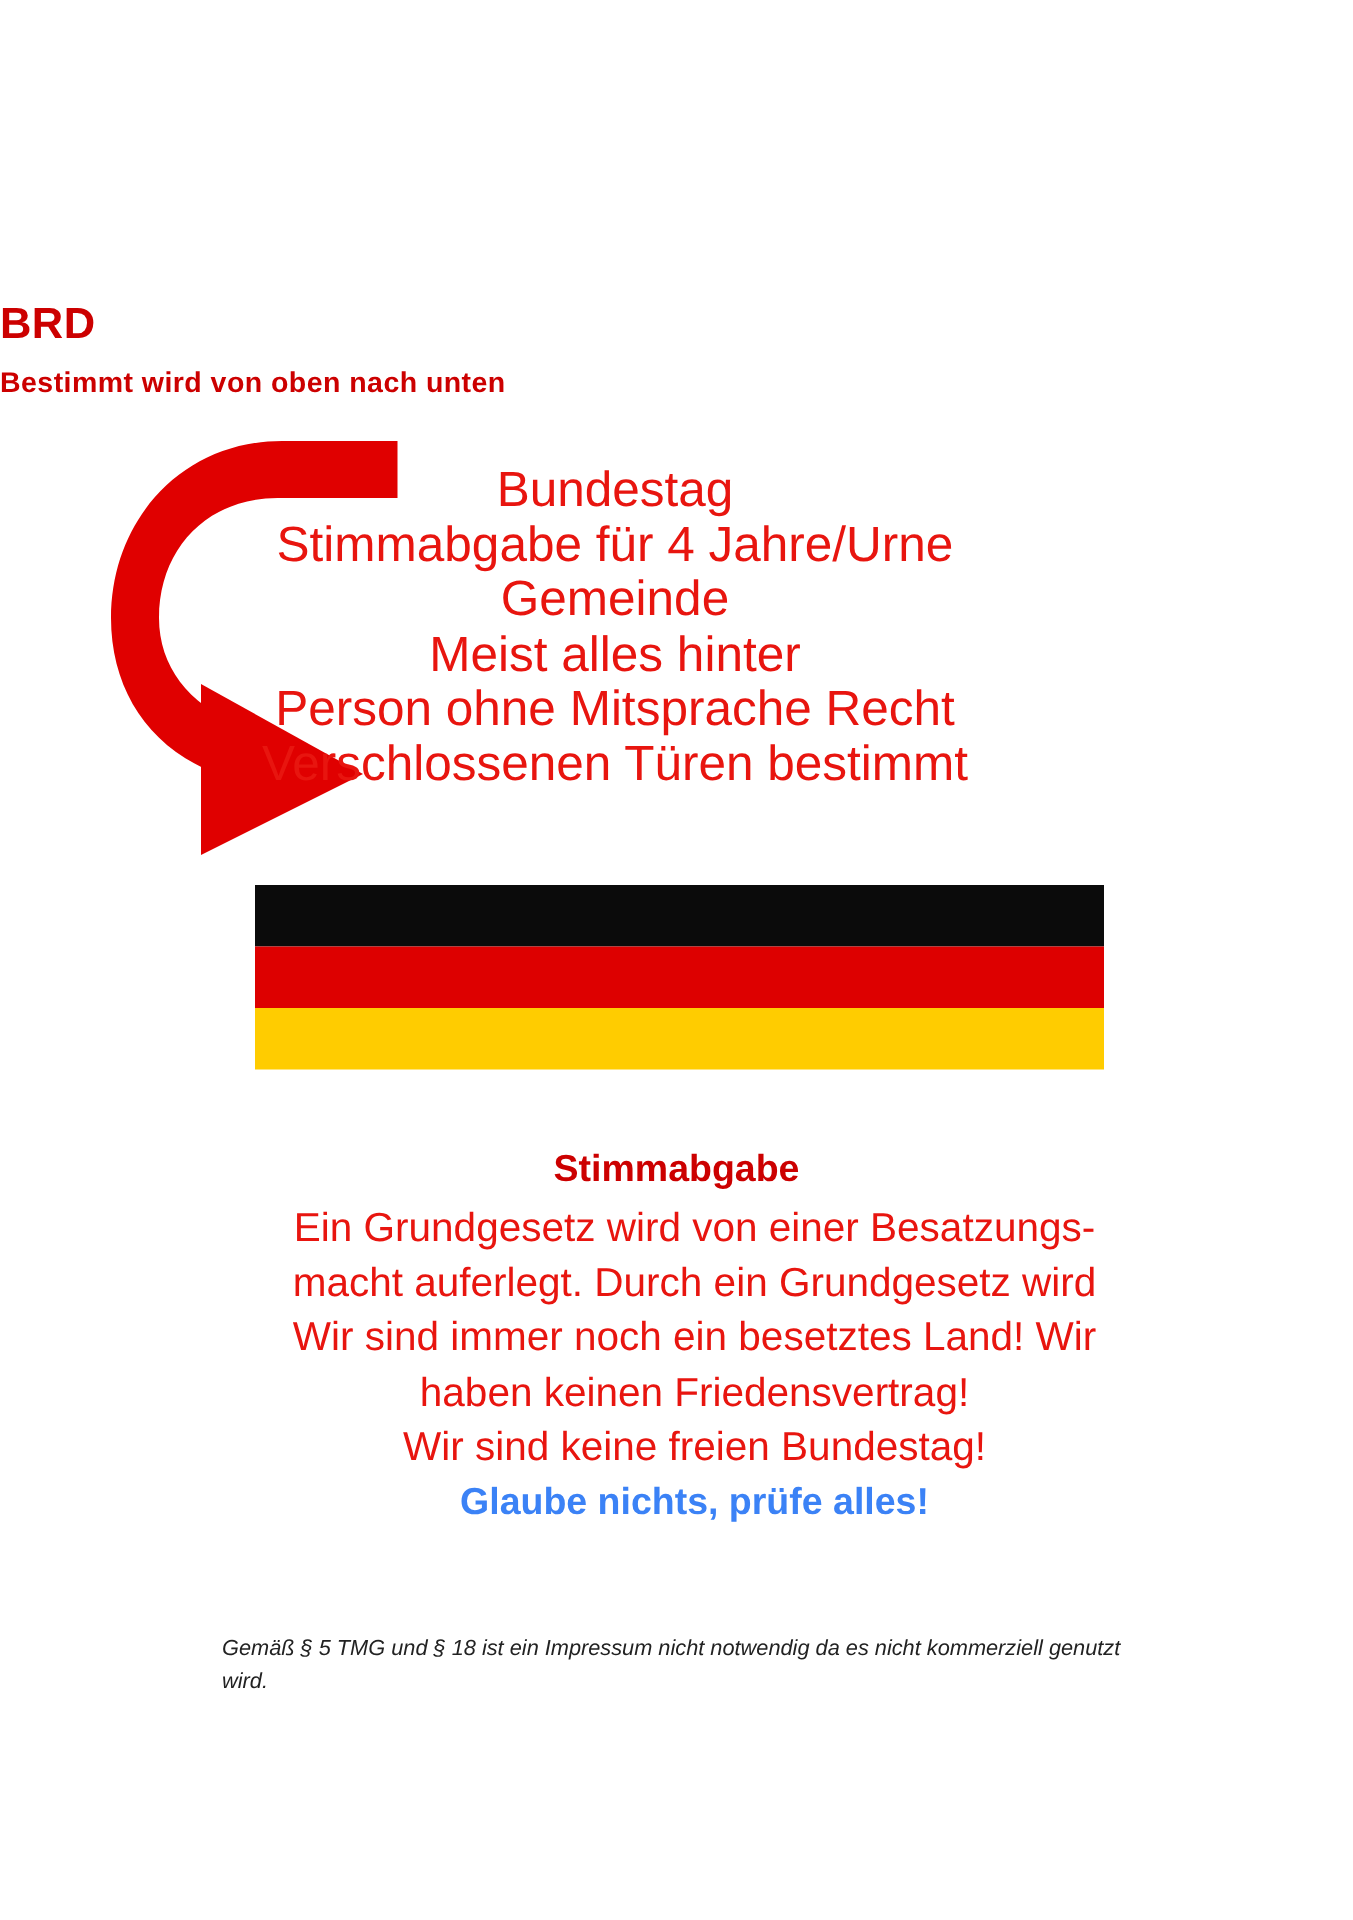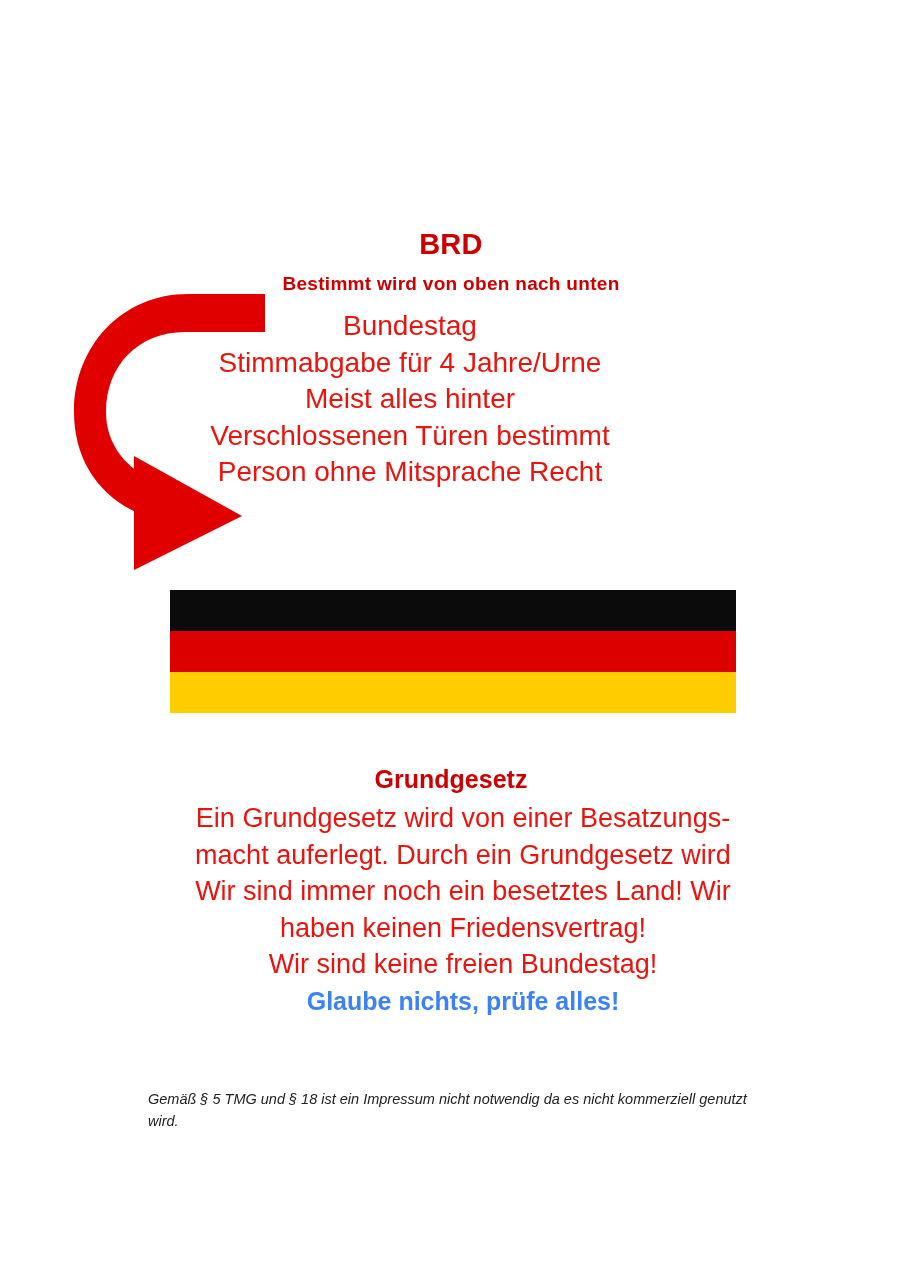--- a/index.html
+++ b/index.html
@@ -20,45 +20,44 @@
     width: 902px;
     height: 1280px;
   }
 
   
   .heading {
     position: absolute;
     top: 196px;
     left: 0;
     width: 902px;
-    text-align: center;
+    text-align: left;
     color: #cc0000;
     font-weight: bold;
-    margin-top: 28px;
   }
   .heading .line1 {
     font-size: 29px;
     line-height: 40px;
     letter-spacing: 0.3px;
   }
   .heading .line2 {
     font-size: 19px;
     line-height: 40px;
     letter-spacing: 0.3px;
   }
 
   
   .toplist {
     position: absolute;
     top: 308px;
     left: 0;
     width: 820px;
     text-align: center;
     color: #e8150f;
-    font-size: 28px;
+    font-size: 33px;
     line-height: 36.5px;
   }
   .toplist div {
     white-space: nowrap;
   }
 
   
   .arrow {
     position: absolute;
     left: 74px;
@@ -138,32 +137,33 @@
   <div class="arrow">
     <svg width="210" height="300" viewBox="0 0 210 300" xmlns="http://www.w3.org/2000/svg">
       <path d="M185 10 L185 48 L105 48 C58 48 26 82 26 128 C26 160 46 186 78 198 L78 236 C24 222 -6 180 -6 128 C-6 62 42 10 108 10 Z" fill="#e00000" transform="translate(6,4)"></path>
       <path d="M60 176 L60 290 L168 236 Z" fill="#e00000"></path>
     </svg>
   </div>
 
   <div class="toplist">
     <div>Bundestag</div>
     <div>Stimmabgabe für 4 Jahre/Urne</div>
+    <div>Gemeinde</div>
     <div>Meist alles hinter</div>
+    <div>Person ohne Mitsprache Recht</div>
     <div>Verschlossenen Türen bestimmt</div>
-    <div>Person ohne Mitsprache Recht</div>
   </div>
 
   <div class="flag">
     <div class="band black"></div>
     <div class="band red"></div>
     <div class="band gold"></div>
   </div>
 
-  <div class="gg-title">Grundgesetz</div>
+  <div class="gg-title">Stimmabgabe</div>
 
   <div class="gg-body">
     <div>Ein Grundgesetz wird von einer Besatzungs-</div>
     <div>macht auferlegt. Durch ein Grundgesetz wird</div>
     <div>Wir sind immer noch ein besetztes Land! Wir</div>
     <div>haben keinen Friedensvertrag!</div>
     <div>Wir sind keine freien Bundestag!</div>
     <div class="green">Glaube nichts, prüfe alles!</div>
   </div>
 

